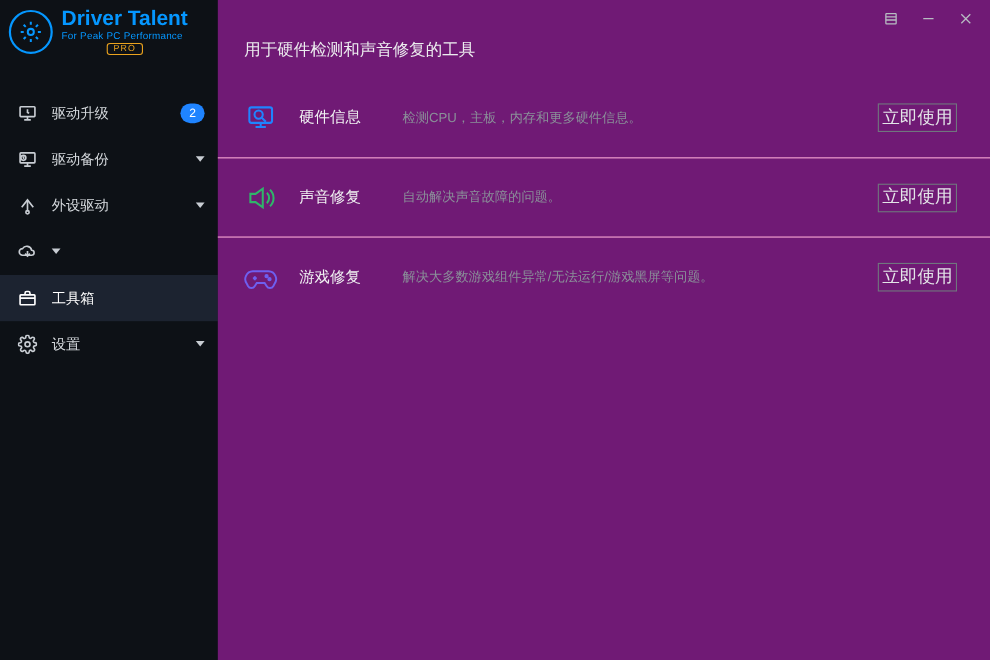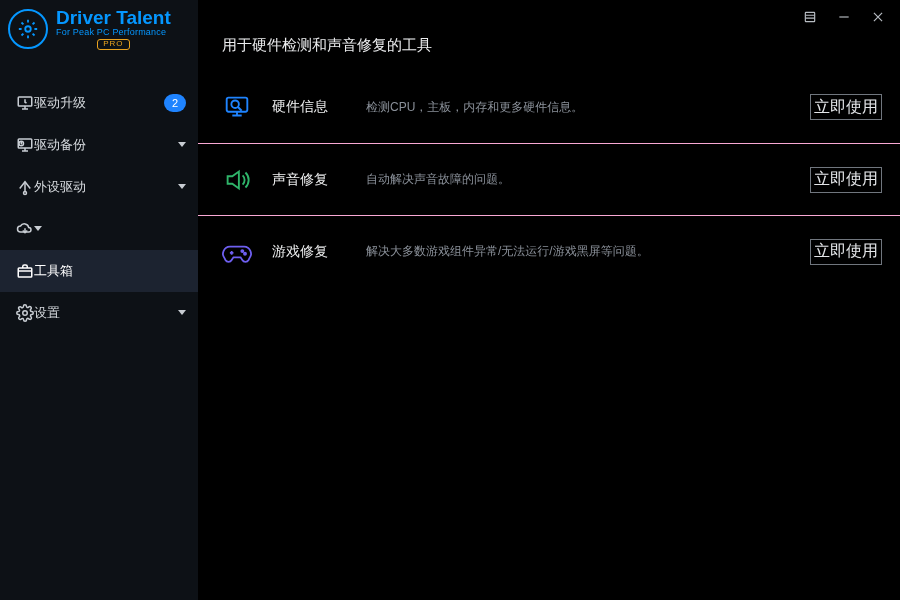--- a/index.html
+++ b/index.html
@@ -55,21 +55,21 @@
     font-weight: 400;
   }
   .nav { margin-top: 28px; display: flex; flex-direction: column; }
   .nav-item {
     height: 42px;
     display: flex;
     align-items: center;
     padding: 0 12px 0 16px;
     font-size: 13px;
     color: #d5d9dd;
-    gap: 0;
+    gap: 13px;
   }
   .nav-item.active {
     background: #1c2330;
     color: #ffffff;
   }
   .nav-icon { width: 18px; height: 18px; flex-shrink: 0; display:flex; align-items:center; justify-content:center; }
   .nav-label { flex: 1; }
   .nav-badge {
     min-width: 22px; height: 18px;
     background: #1f84ff;
@@ -89,21 +89,21 @@
   .version {
     margin-top: auto;
     padding: 0 0 16px 40px;
     font-size: 12px;
     color: #6b7178;
   }
   
   .main {
     flex: 1;
     height: 600px;
-    background: #000000;
+    background: #701a75;
     position: relative;
     padding: 18px 0 0 0;
   }
   .win-controls {
     position: absolute;
     top: 0; right: 0;
     height: 28px;
     display: flex;
     align-items: center;
     gap: 18px;
@@ -117,21 +117,21 @@
   }
   .tools-list {
     display: flex;
     flex-direction: column;
     padding: 4px 0 0 0;
   }
   .tool-row {
     display: flex;
     align-items: center;
     height: 72px;
-    padding: 0 18px 0 20px;
+    padding: 0 30px 0 20px;
   }
   .tool-row + .tool-row { border-top: 1px solid #f9a8d4; }
   .tool-icon {
     width: 38px; height: 38px;
     display:flex; align-items:center; justify-content:center;
     flex-shrink: 0;
   }
   .tool-name {
     width: 110px;
     font-size: 14px;

